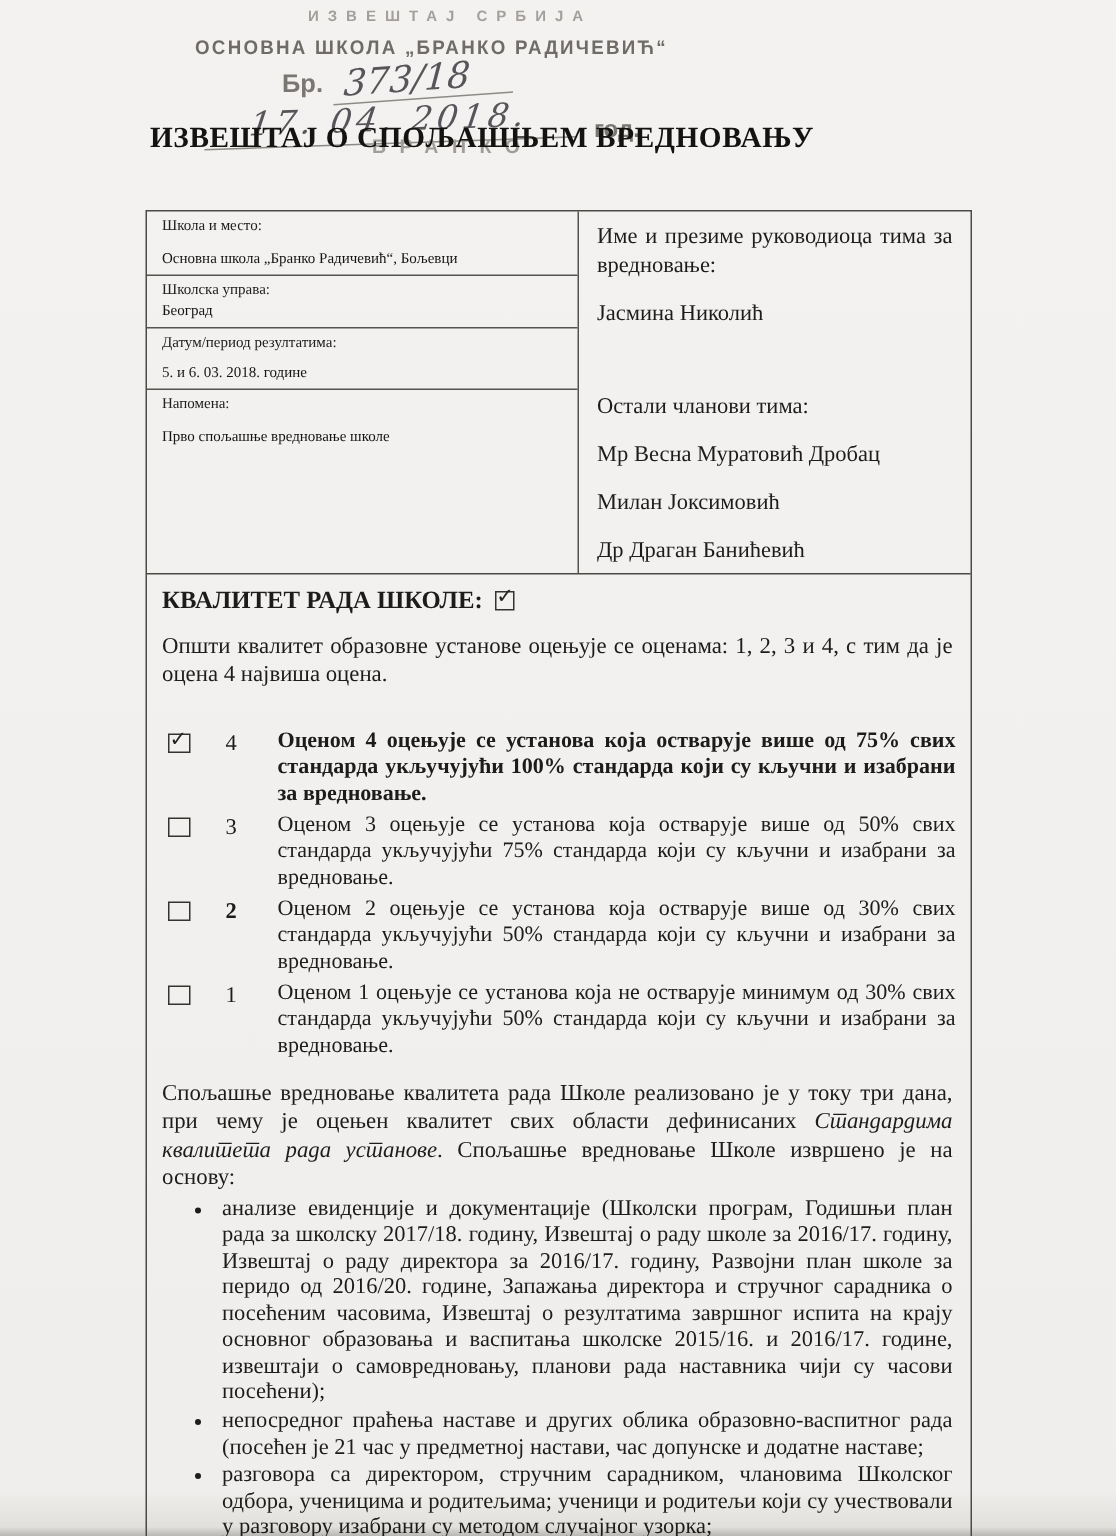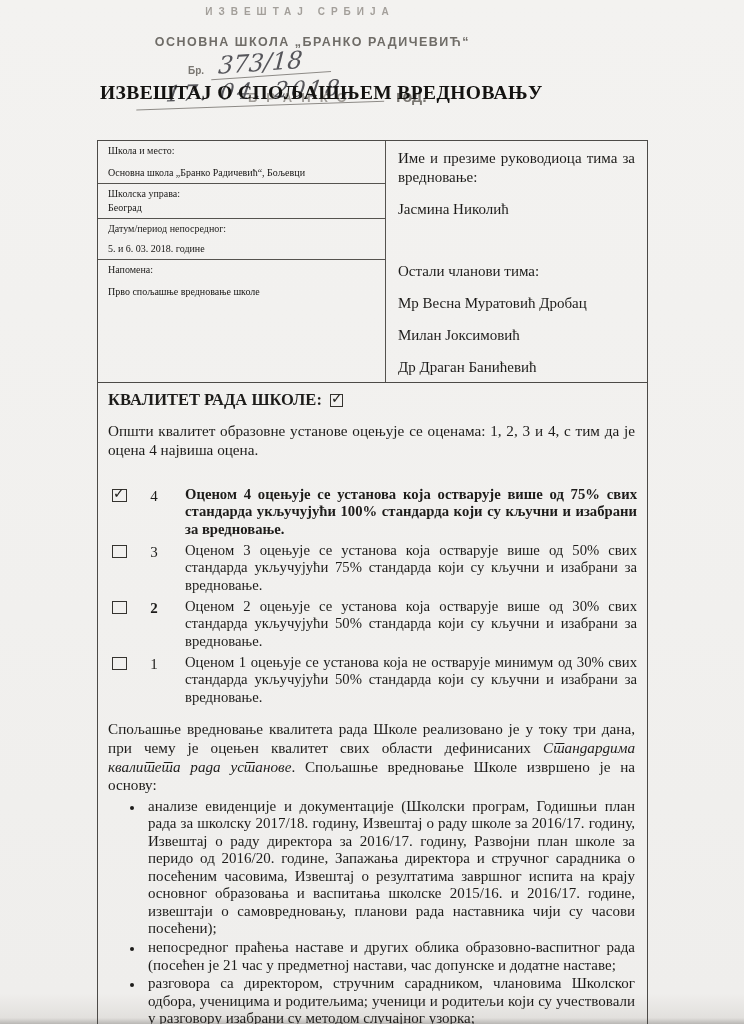--- a/index.html
+++ b/index.html
@@ -14,28 +14,28 @@
     color: #1d1c1a;
   }
   
   .stamp { position: absolute; left: 130px; top: 6px; width: 340px; }
   .stamp-line1 {
     text-align: center; font-family: "Liberation Sans", sans-serif;
     font-weight: bold; font-size: 10px; letter-spacing: 6px; color: #a39f9a;
     white-space: nowrap;
   }
   .stamp-line2 {
-    margin-top: 18px; text-align: right; font-family: "Liberation Sans", sans-serif;
+    margin-top: 8px; text-align: left; font-family: "Liberation Sans", sans-serif;
     font-weight: bold; font-size: 12.5px; letter-spacing: 1.5px; color: #6f6c67;
     transform: scaleY(1.05); white-space: nowrap;
   }
   .stamp-number-row { margin: 2px 0 0 58px; display: flex; align-items: flex-end; }
   .stamp-br {
     font-family: "Liberation Sans", sans-serif; font-weight: bold;
-    font-size: 10px; color: #7a7772; margin-right: 8px;
+    font-size: 17px; color: #7a7772; margin-right: 8px;
   }
   .hand {
     font-family: "DejaVu Serif", serif; font-style: italic; color: #55555a;
   }
   .hand-number {
     display: inline-block; font-size: 24px; line-height: 22px;
     transform: rotate(-4deg) skewX(-8deg); padding: 0 14px 2px 6px;
     border-bottom: 1.6px solid #8d8a86; min-width: 120px;
   }
   .stamp-date-row { margin: 4px 0 0 8px; display: flex; align-items: flex-end; }
@@ -147,21 +147,21 @@
       <div class="left-col">
         <div class="cell">
           <div class="cell-label">Школа и место:</div>
           <div class="cell-value cell-gap-lg">Основна школа „Бранко Радичевић“, Бољевци</div>
         </div>
         <div class="cell">
           <div class="cell-label">Школска управа:</div>
           <div class="cell-value cell-gap-sm">Београд</div>
         </div>
         <div class="cell">
-          <div class="cell-label">Датум/период непосредног:</div>
+          <div class="cell-label">Датум/период резултатима:</div>
           <div class="cell-value cell-gap-md">5. и 6. 03. 2018. године</div>
         </div>
         <div class="cell">
           <div class="cell-label">Напомена:</div>
           <div class="cell-value cell-gap-lg">Прво спољашње вредновање школе</div>
         </div>
       </div>
       <div class="right-col">
         <div class="leader-label">Име и презиме руководиоца тима за вредновање:</div>
         <div class="leader-name">Јасмина Николић</div>

